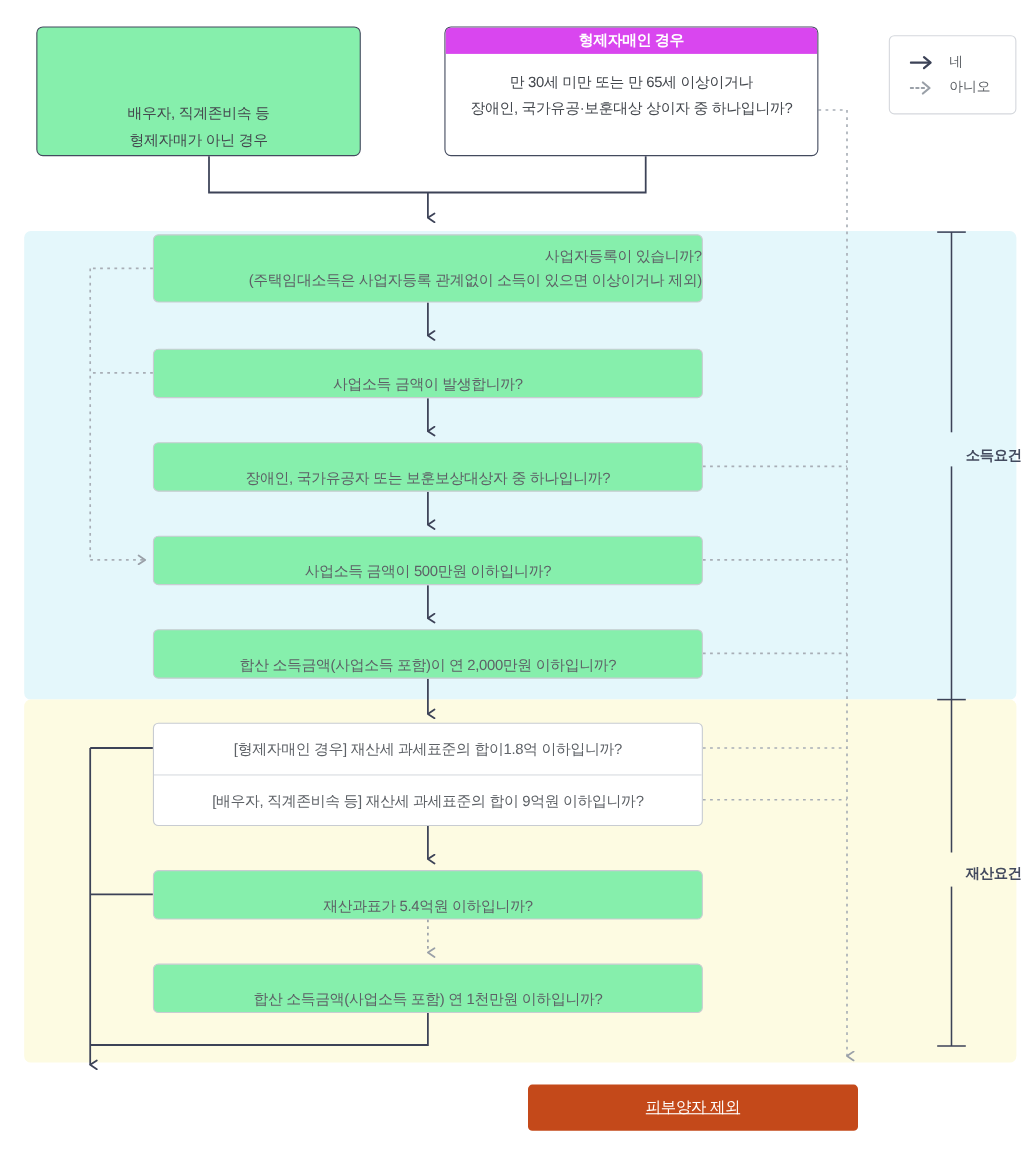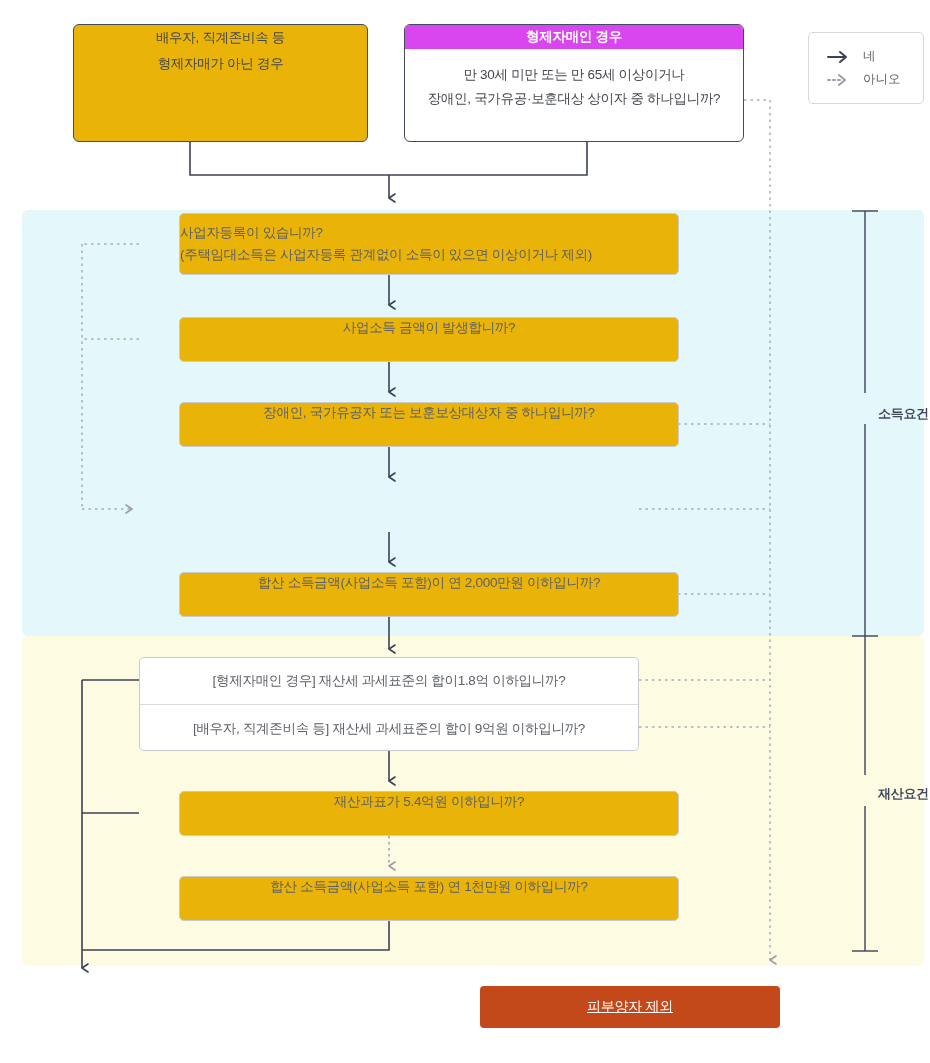--- a/index.html
+++ b/index.html
@@ -15,32 +15,31 @@
 
   
   .band{position:absolute;border-radius:6px;}
   .band-income{left:22px;top:210px;width:902px;height:426px;background:#e4f7fb;}
   .band-asset {left:22px;top:636px;width:902px;height:330px;background:#fdfbe2;}
 
   
   .qbox{
     position:absolute;
     box-sizing:border-box;
-    background:#eab308;
+    background:#86efac;
     border:1px solid #c8ccd2;
     border-radius:5px;
     display:flex;
-    align-items:flex-start;
+    align-items:flex-end;
     justify-content:center;
     text-align:center;
     font-size:13.5px;
     line-height:1.55;
     color:#5d6166;
     letter-spacing:-0.3px;
-    margin-left:40px;
   }
 
   
   .case-left{
     left:33px;top:24px;width:295px;height:118px;
     border:1.6px solid #434a5e;
     border-radius:6px;
     font-size:13.5px;
     color:#44484e;
   }
@@ -236,20 +235,21 @@
       <span class="ln">장애인, 국가유공·보훈대상 상이자 중 하나입니까?</span>
     </div>
   </div>
 
   <div class="qbox q" id="q1">
     <span class="ln">사업자등록이 있습니까?</span>
     <span class="ln">(주택임대소득은 사업자등록 관계없이 소득이 있으면 이상이거나 제외)</span>
   </div>
   <div class="qbox q" id="q2">사업소득 금액이 발생합니까?</div>
   <div class="qbox q" id="q3">장애인, 국가유공자 또는 보훈보상대상자 중 하나입니까?</div>
+  <div class="qbox q" id="q4">사업소득 금액이 500만원 이하입니까?</div>
   <div class="qbox q" id="q5">합산 소득금액(사업소득 포함)이 연  2,000만원 이하입니까?</div>
 
   <div id="qa-wrap">
     <div class="row">[형제자매인 경우] 재산세 과세표준의 합이1.8억 이하입니까?</div>
     <div class="row sep">[배우자, 직계존비속 등] 재산세 과세표준의 합이 9억원 이하입니까?</div>
   </div>
   <div class="qbox q" id="q6">재산과표가 5.4억원 이하입니까?</div>
   <div class="qbox q" id="q7">합산 소득금액(사업소득 포함) 연 1천만원 이하입니까?</div>
 
   <div class="side-label" id="label-income">소득요건</div>

